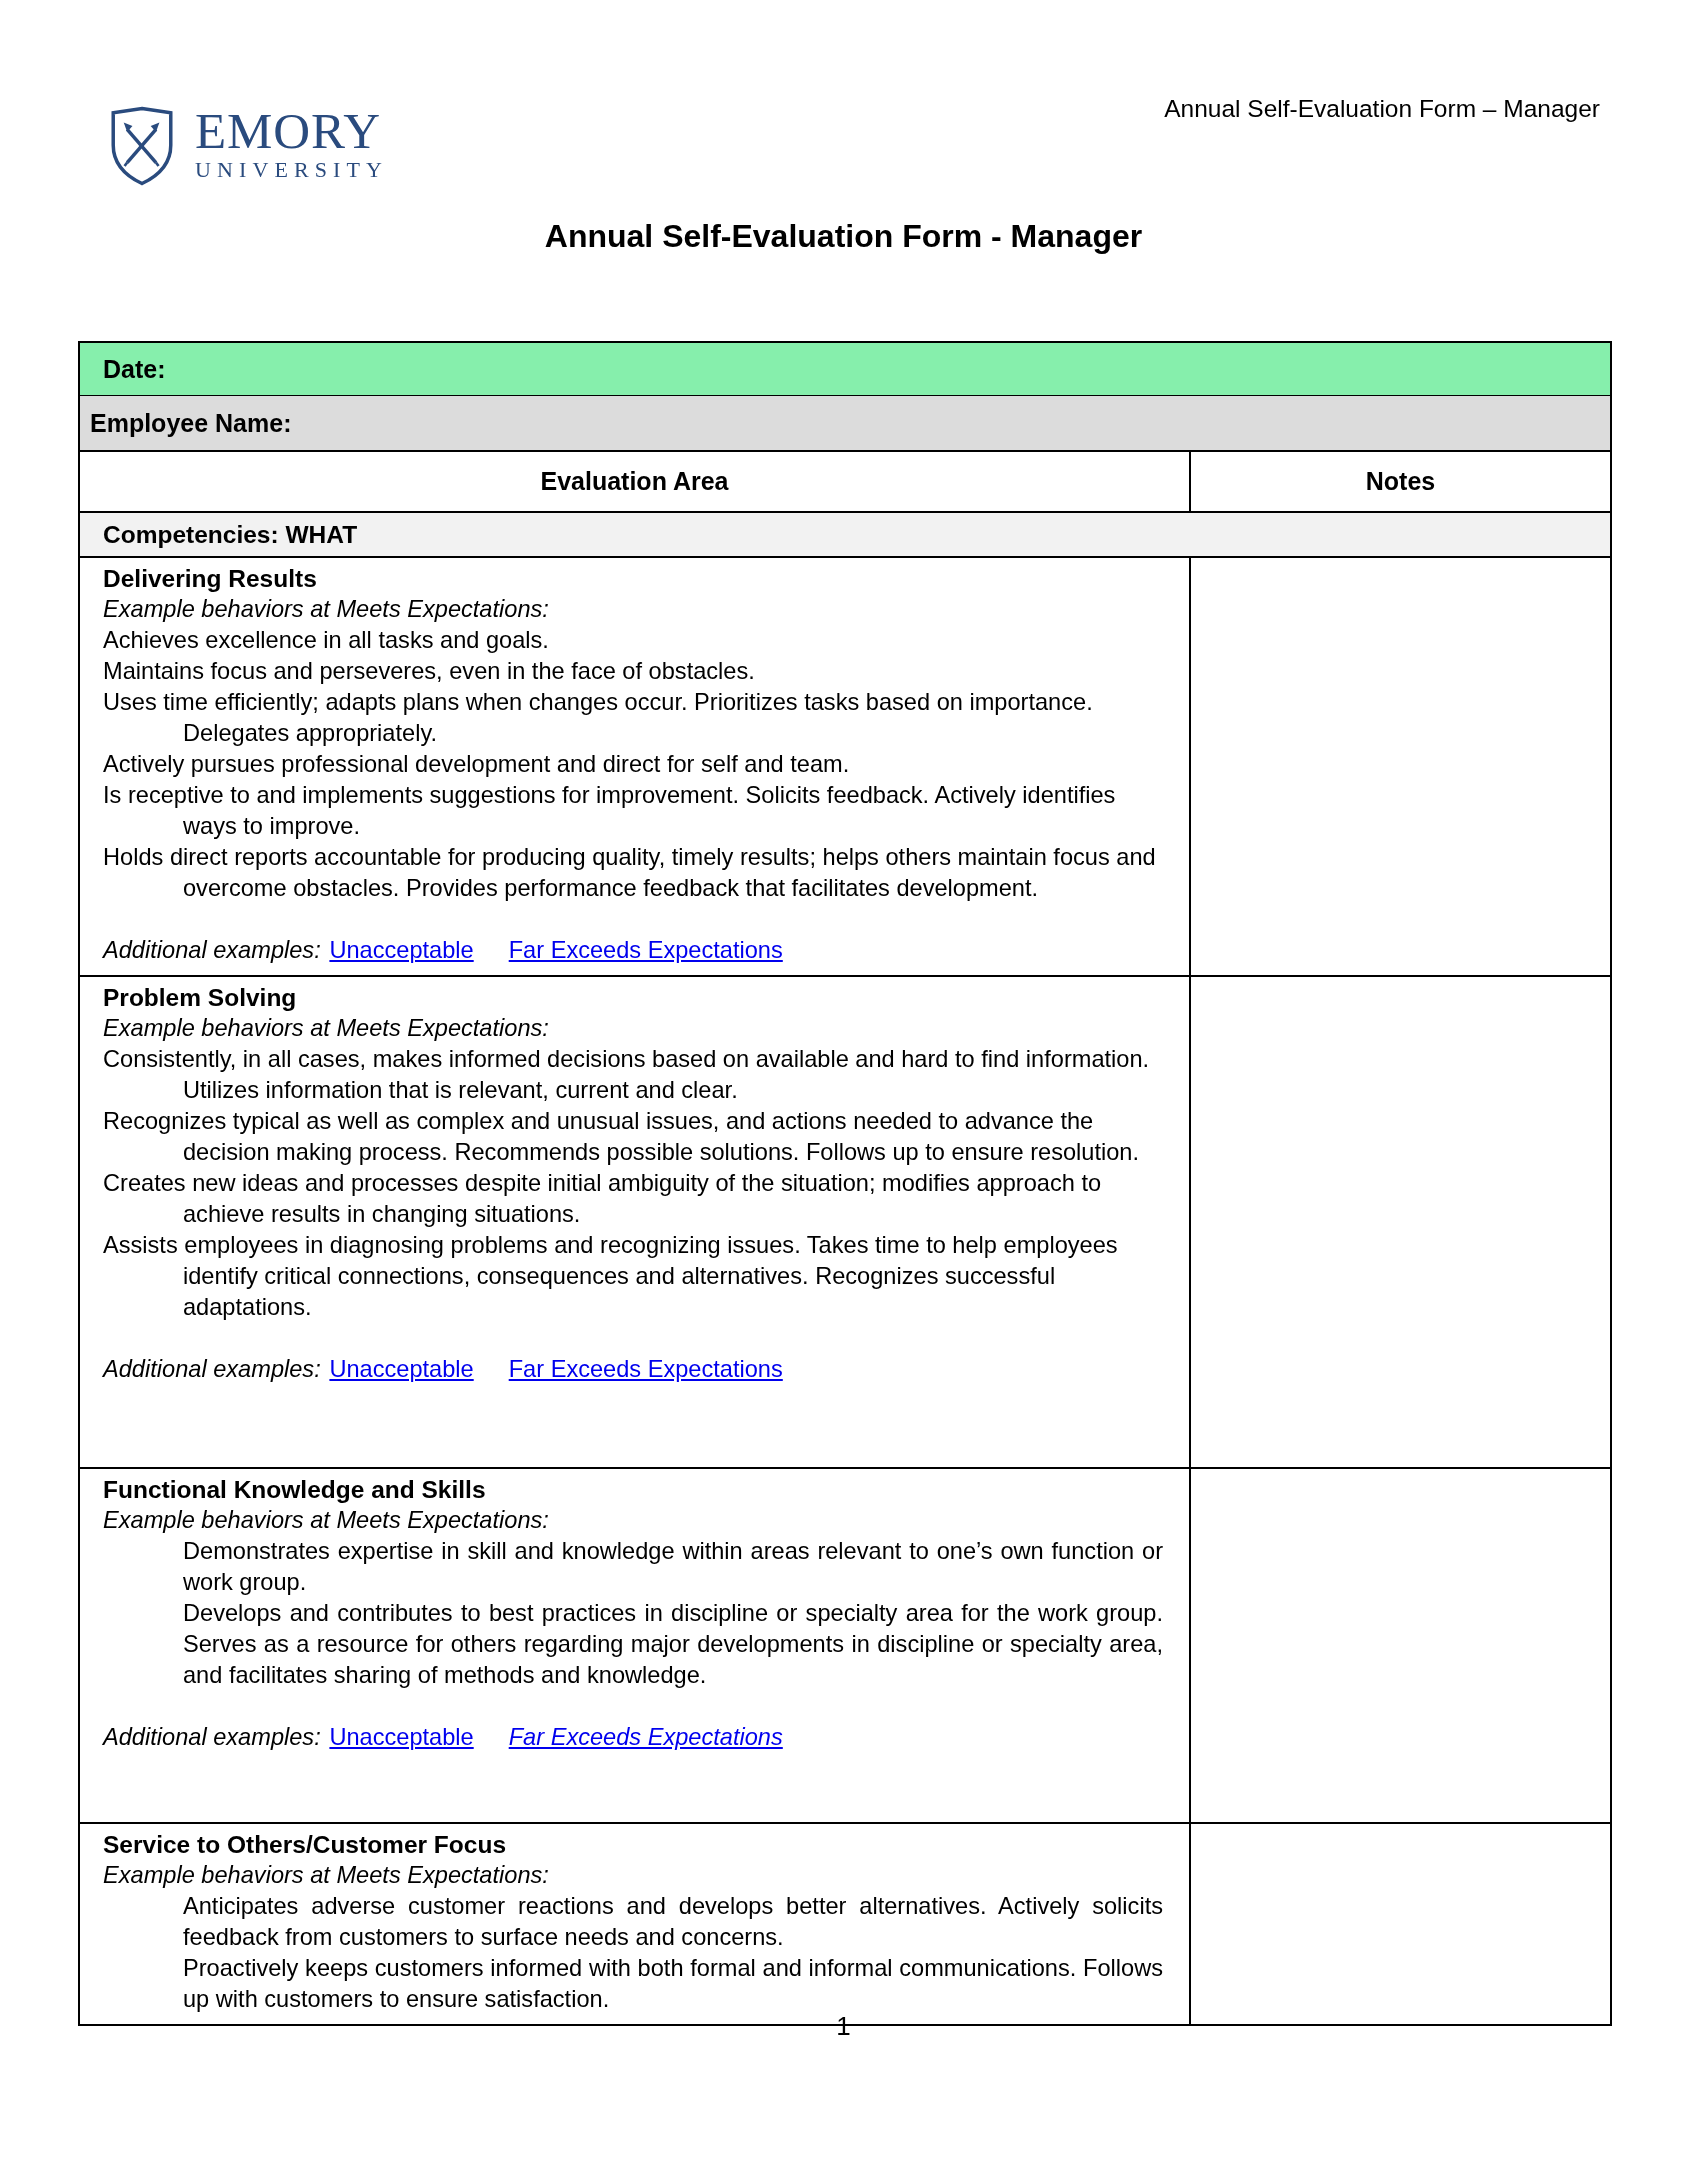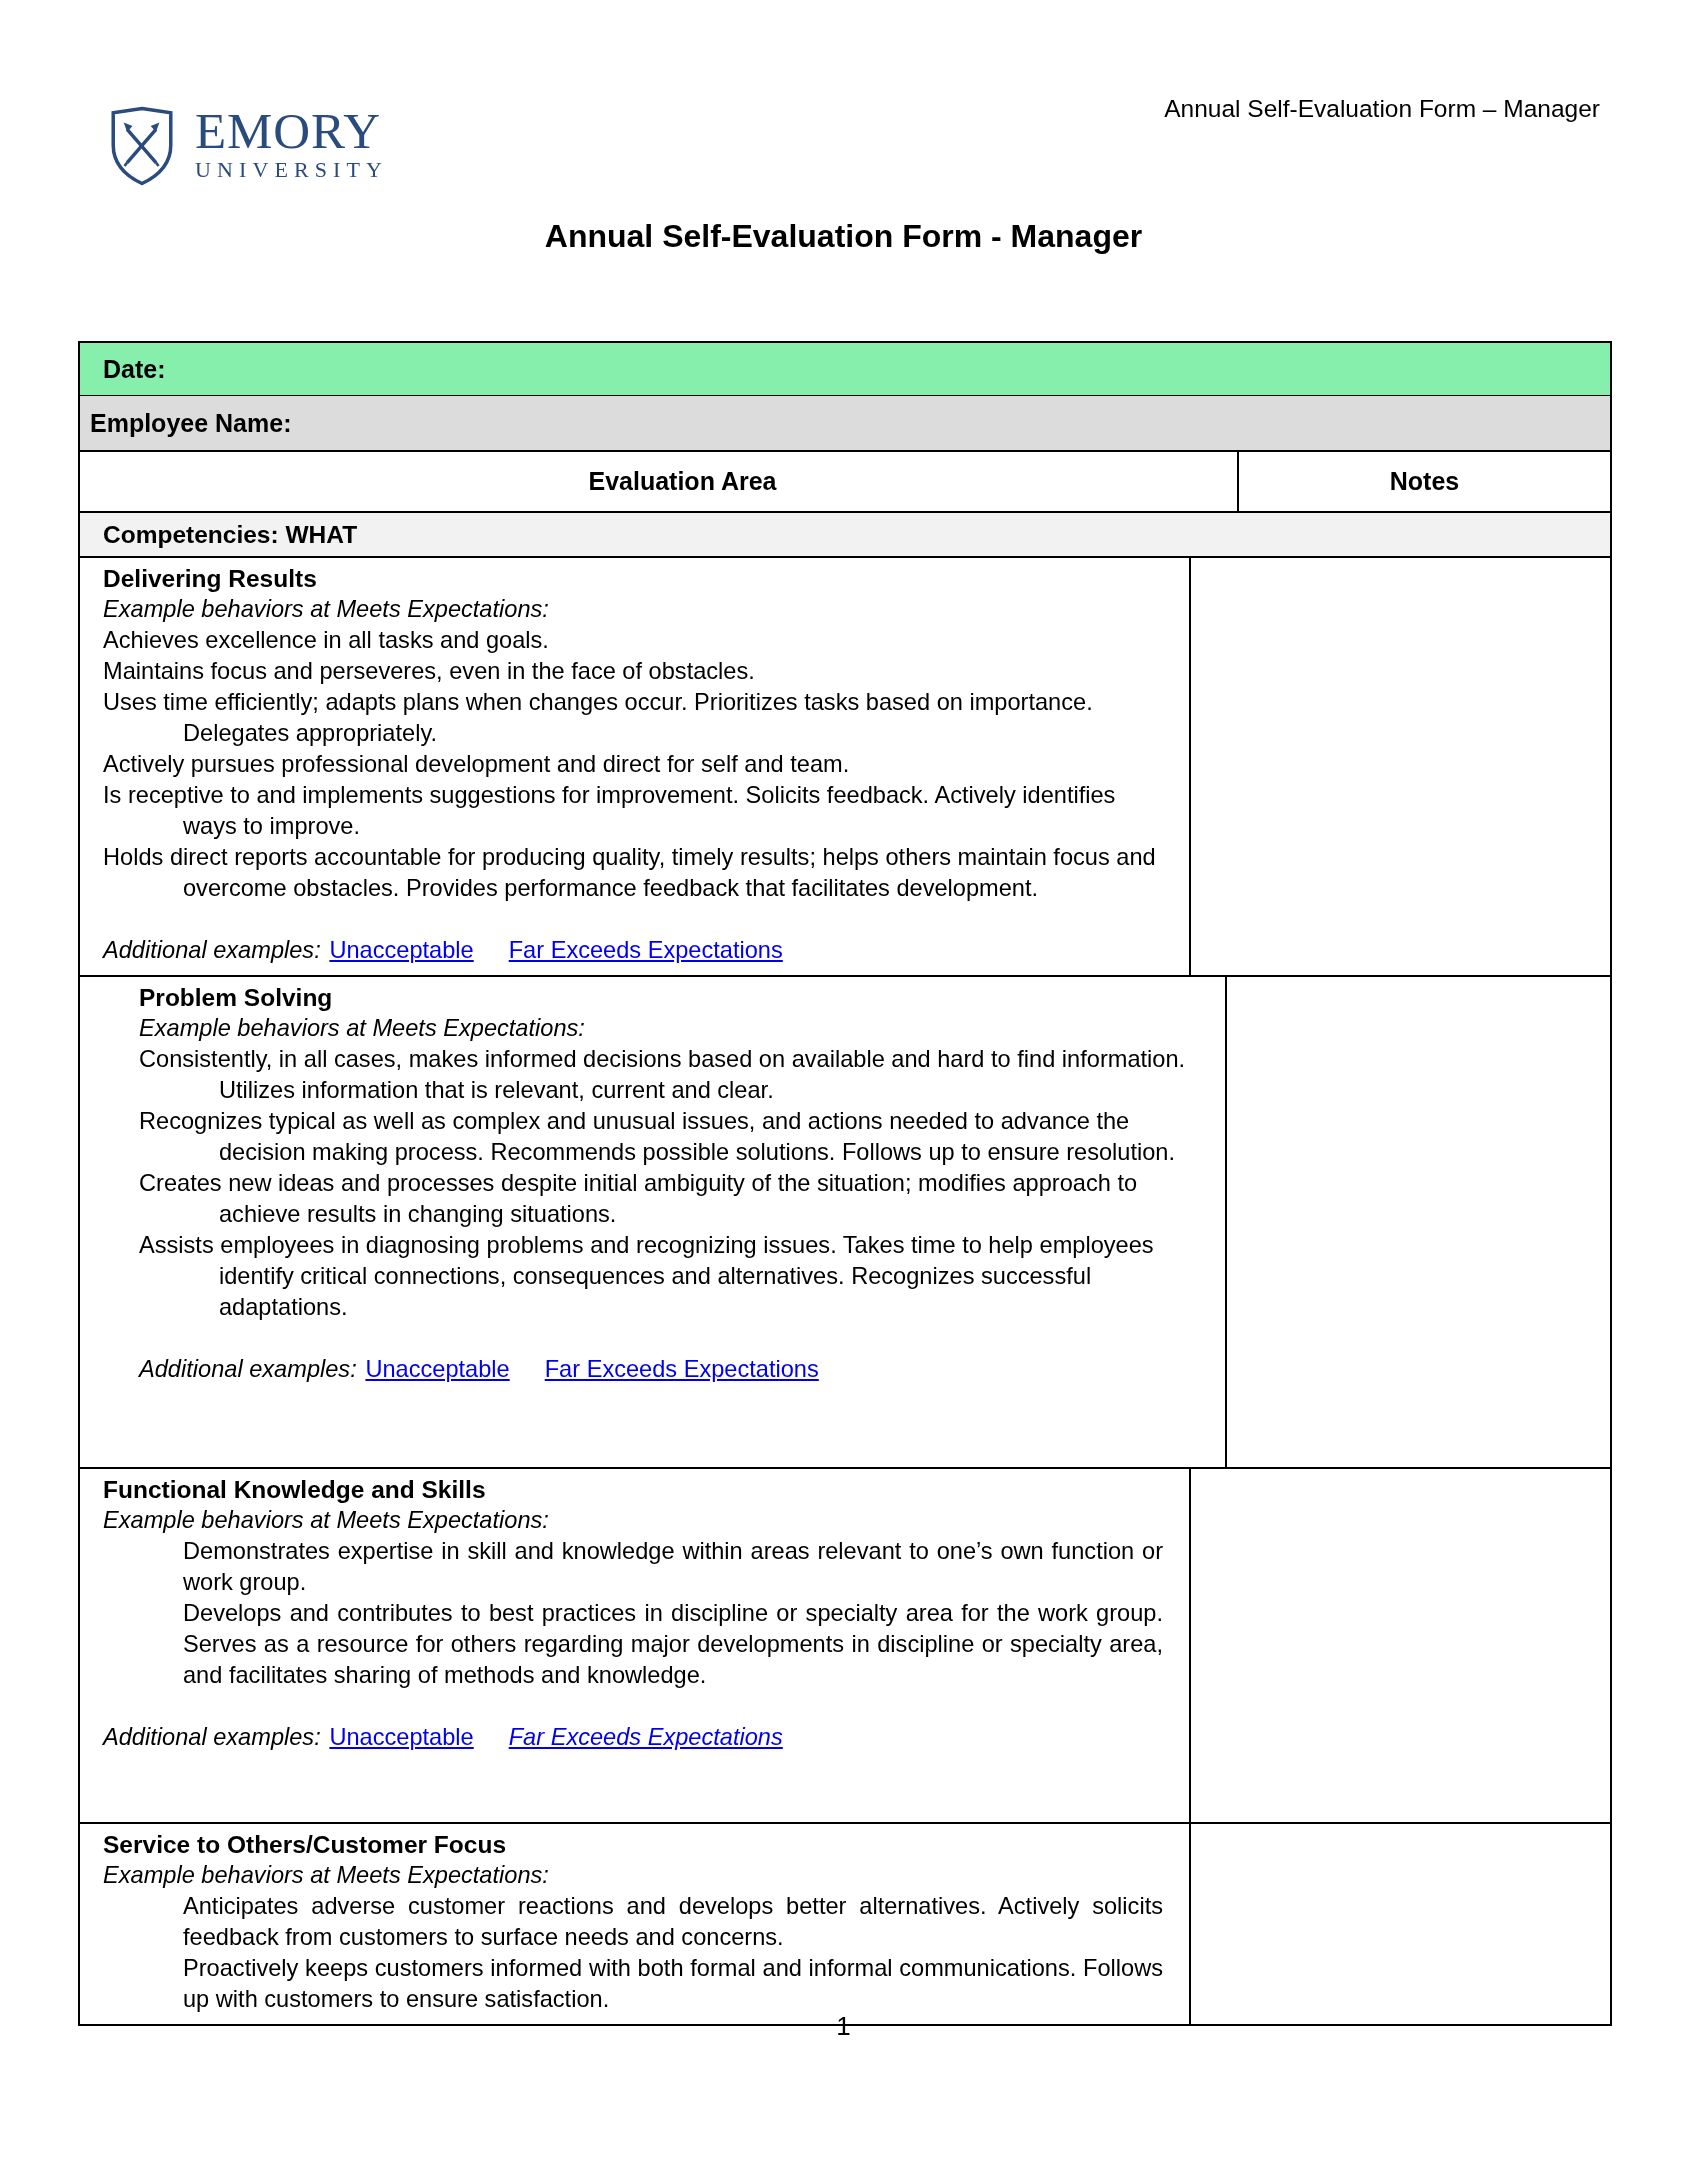--- a/index.html
+++ b/index.html
@@ -24,21 +24,21 @@
   
   .form-table{
     position:absolute;left:78px;top:341px;width:1534px;
     border:2.6px solid #000;box-sizing:border-box;
   }
   .row{box-sizing:border-box;}
   .row-date{height:52px;background:#86efac;font-weight:bold;font-size:25px;
             display:flex;align-items:center;padding-left:23px;}
   .row-emp{height:55px;border-top:1.7px solid #000;background:#dcdcdc;font-weight:bold;
            font-size:25px;display:flex;align-items:center;padding-left:10px;}
-  .row-heads{height:61px;border-top:2.6px solid #000;display:flex;padding-left:48px;}
+  .row-heads{height:61px;border-top:2.6px solid #000;display:flex;}
   .row-heads .head-cell{display:flex;align-items:center;justify-content:center;
                         font-weight:bold;font-size:25px;box-sizing:border-box;}
   .row-heads .head-eval{width:1111px;border-right:2.6px solid #000;}
   .row-heads .head-notes{flex:1;}
   .row-cat{height:45px;border-top:2.6px solid #000;background:#f2f2f2;font-weight:bold;
            font-size:24.5px;display:flex;align-items:center;padding-left:23px;}
   .section-row{display:flex;border-top:2.6px solid #000;}
   .cell-main{width:1111px;border-right:2.6px solid #000;box-sizing:border-box;
              padding:5.2px 26px 8.7px 23px;font-size:23.6px;line-height:31px;}
   .cell-notes{flex:1;}
@@ -101,21 +101,21 @@
             <p class="p-hanging">Achieves excellence in all tasks and goals.</p>
             <p class="p-hanging">Maintains focus and perseveres, even in the face of obstacles.</p>
             <p class="p-hanging">Uses time efficiently; adapts plans when changes occur. Prioritizes tasks based on importance. Delegates appropriately.</p>
             <p class="p-hanging">Actively pursues professional development and direct for self and team.</p>
             <p class="p-hanging">Is receptive to and implements suggestions for improvement. Solicits feedback. Actively identifies ways to improve.</p>
             <p class="p-hanging">Holds direct reports accountable for producing quality, timely results; helps others maintain focus and overcome obstacles. Provides performance feedback that facilitates development.</p>
             <div class="sec-links"><span class="addl-label">Additional examples:</span><a style="color: rgb(0, 0, 238);">Unacceptable</a><a style="color: rgb(0, 0, 238);">Far Exceeds Expectations</a></div>
           </div>
           <div class="cell-notes"></div>
         </div>
-        <div class="section-row" style="min-height: 490px; padding-left: 36px;">
+        <div class="section-row" style="min-height: 490px;">
           <div class="cell-main">
             <div class="sec-title">Problem Solving</div>
             <p class="sec-intro">Example behaviors at Meets Expectations:</p>
             <p class="p-hanging">Consistently, in all cases, makes informed decisions based on available and hard to find information. Utilizes information that is relevant, current and clear.</p>
             <p class="p-hanging">Recognizes typical as well as complex and unusual issues, and actions needed to advance the decision making process. Recommends possible solutions. Follows up to ensure resolution.</p>
             <p class="p-hanging">Creates new ideas and processes despite initial ambiguity of the situation; modifies approach to achieve results in changing situations.</p>
             <p class="p-hanging">Assists employees in diagnosing problems and recognizing issues. Takes time to help employees identify critical connections, consequences and alternatives. Recognizes successful adaptations.</p>
             <div class="sec-links"><span class="addl-label">Additional examples:</span><a style="color: rgb(0, 0, 238);">Unacceptable</a><a style="color: rgb(0, 0, 238);">Far Exceeds Expectations</a></div>
           </div>
           <div class="cell-notes"></div>

